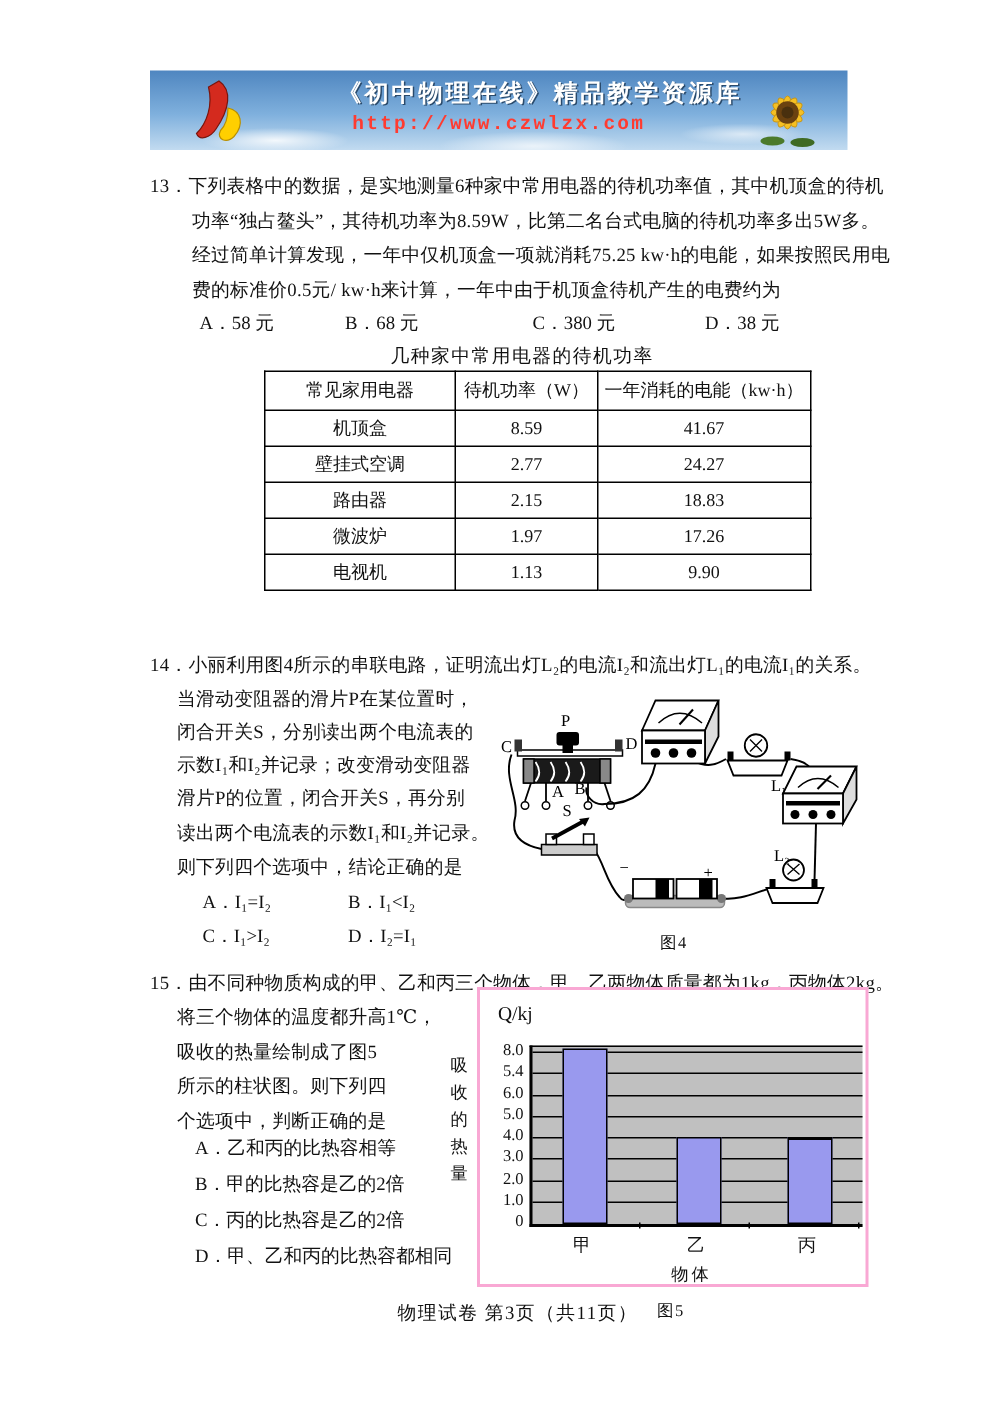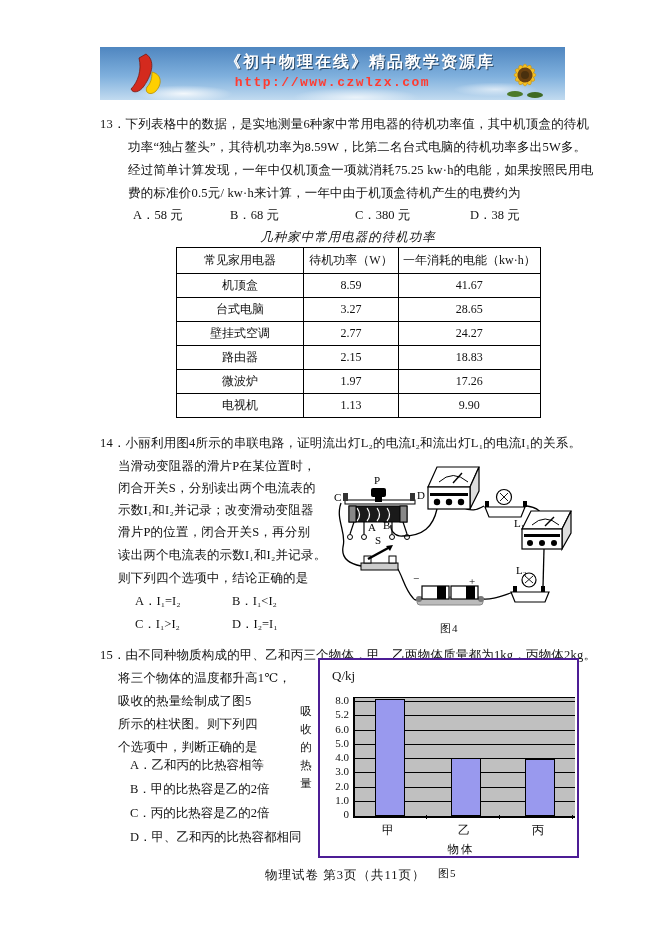--- a/index.html
+++ b/index.html
@@ -34,31 +34,31 @@
   }
 
   
   .q13-table{position:absolute;left:176px;top:247px;border-collapse:collapse;}
   .q13-table td{
     border:1px solid #000;text-align:center;font-size:12px;
     height:23px;padding:0 4px;white-space:nowrap;
   }
   .q13-table tr.hdr td{height:25px;}
   .col0{width:118px;} .col1{width:86px;} .col2{width:126px;}
-  .table-title{position:absolute;left:176px;top:229px;width:344px;text-align:center;font-size:12.5px;letter-spacing:1px;font-style:italic;}
+  .table-title{position:absolute;left:176px;top:229px;width:344px;text-align:center;font-size:12.5px;letter-spacing:1px;}
 
   
   .fig4{position:absolute;left:333px;top:449px;}
   .fig4 text{font-size:11px;font-family:"Liberation Serif","DejaVu Serif",serif;}
   .fig-caption{position:absolute;font-size:11px;letter-spacing:1px;}
 
   
   .chart-box{
     position:absolute;left:318px;top:658px;width:257px;height:196px;
-    border:2px solid #4c1d95;background:#fff;
+    border:2px solid #f9a8d4;background:#fff;
   }
   .chart-ylabel{position:absolute;left:12px;top:8px;font-size:13px;}
   .chart-vlabel{
     position:absolute;left:299px;top:702px;width:14px;
     font-size:11.5px;line-height:18px;word-break:break-all;text-align:center;
   }
   .plot{position:absolute;left:33px;top:37px;width:220px;height:118px;
     background:#c0c0c0;border-left:2px solid #000;border-bottom:2px solid #000;
     border-top:1px solid #000;}
   .gridline{position:absolute;left:0;width:100%;height:1px;background:#000;}
@@ -115,25 +115,20 @@
     <tbody>
       <tr class="hdr">
         <td class="col0">常见家用电器</td>
         <td class="col1">待机功率（W）</td>
         <td class="col2">一年消耗的电能（kw·h）</td>
       </tr>
       <tr>
         <td>机顶盒</td>
         <td>8.59</td>
         <td>41.67</td>
-      </tr>
-      <tr>
-        <td>台式电脑</td>
-        <td>3.27</td>
-        <td>28.65</td>
       </tr>
       <tr>
         <td>壁挂式空调</td>
         <td>2.77</td>
         <td>24.27</td>
       </tr>
       <tr>
         <td>路由器</td>
         <td>2.15</td>
         <td>18.83</td>
@@ -297,21 +292,21 @@
         <div class="gridline" style="bottom: 56.8675px;"></div>
         <div class="gridline" style="bottom: 42.6506px;"></div>
         <div class="gridline" style="bottom: 28.4337px;"></div>
         <div class="gridline" style="bottom: 14.2169px;"></div>
         <div class="bar" style="left: 20px; width: 30px; height: 116.578px; background: rgb(153, 153, 238);"></div>
         <div class="bar" style="left: 96px; width: 30px; height: 58.2892px; background: rgb(153, 153, 238);"></div>
         <div class="bar" style="left: 170px; width: 30px; height: 58.2892px; background: rgb(153, 153, 238); border-top-width: 2px;"></div>
       </div>
     <div class="chart-xlabel" id="chart-xlabel" style="left:121px;top:182px">物体</div>
   <div class="ytick" style="top: 34.2651px; text-align: right;">8.0</div>
-      <div class="ytick" style="top: 48.4819px;">5.2</div>
+      <div class="ytick" style="top: 48.4819px;">5.4</div>
       <div class="ytick" style="top: 62.6988px;">6.0</div>
       <div class="ytick" style="top: 76.9157px;">5.0</div>
       <div class="ytick" style="top: 91.1325px;">4.0</div>
       <div class="ytick" style="top: 105.349px;">3.0</div>
       <div class="ytick" style="top: 119.566px;">2.0</div>
       <div class="ytick" style="top: 133.783px;">1.0</div>
       <div class="ytick" style="top: 148px;">0</div>
       <div class="cat-label" style="left: 58px; top: 162px;">甲</div>
       <div class="cat-label" style="left: 134px; top: 162px;">乙</div>
       <div class="cat-label" style="left: 208px; top: 162px;">丙</div>

